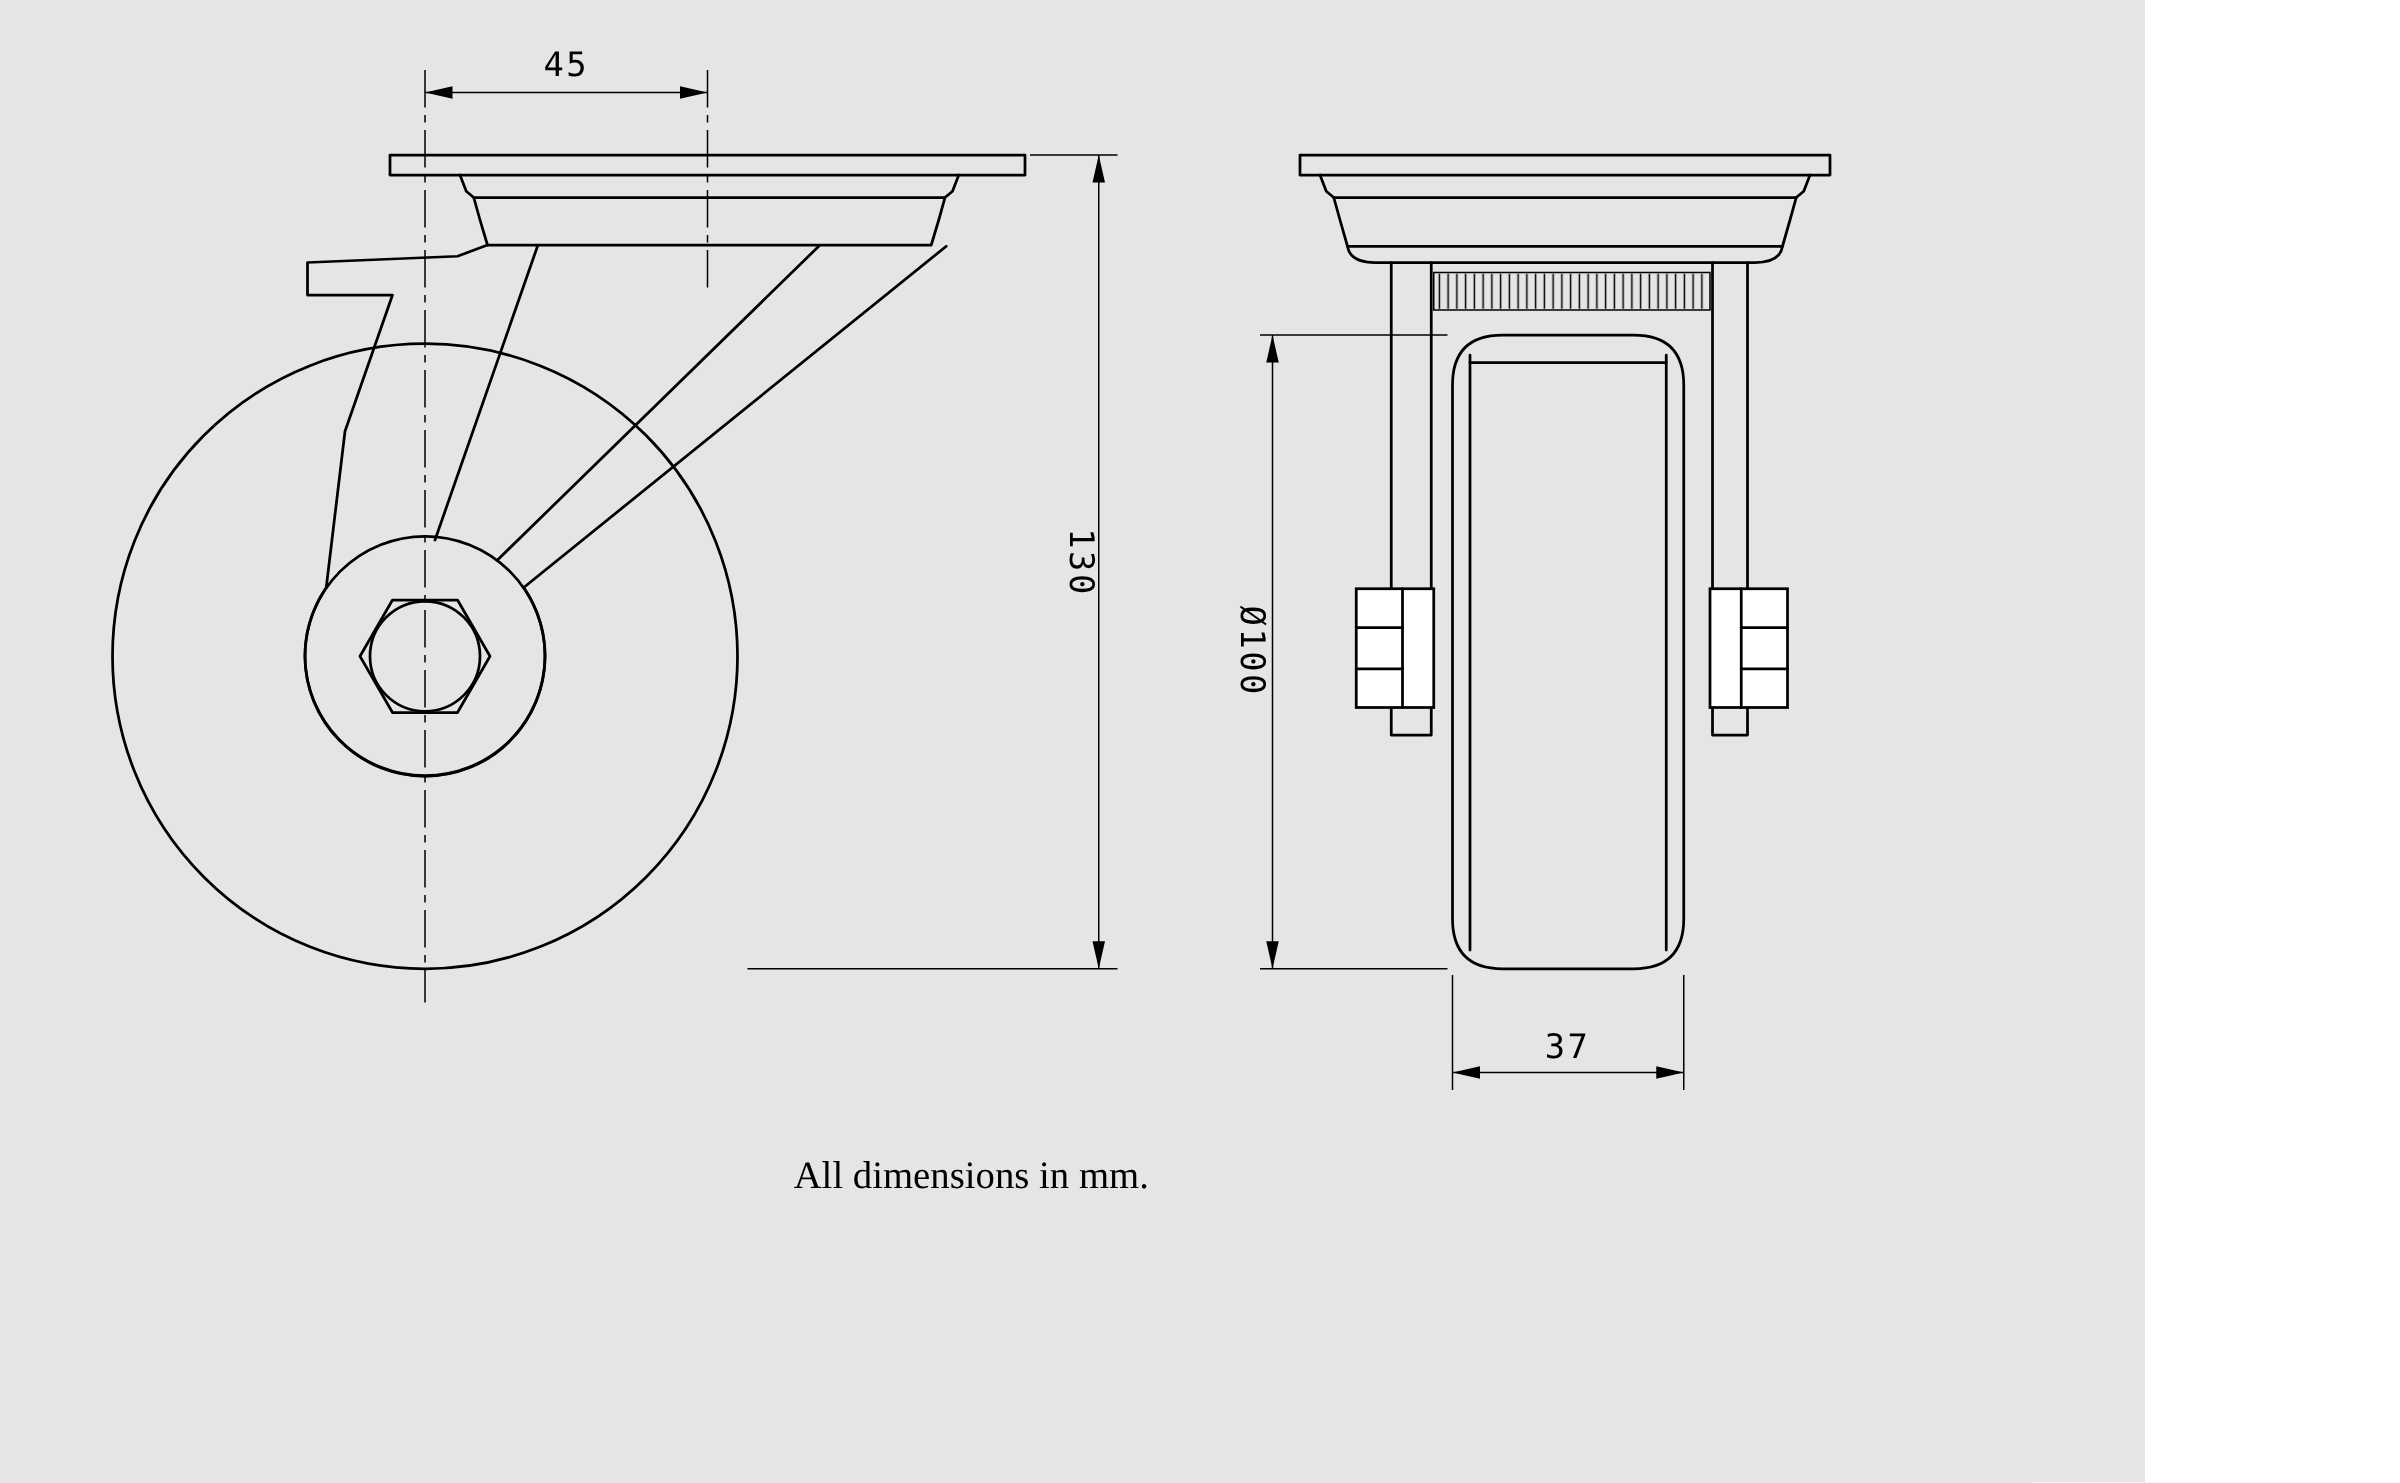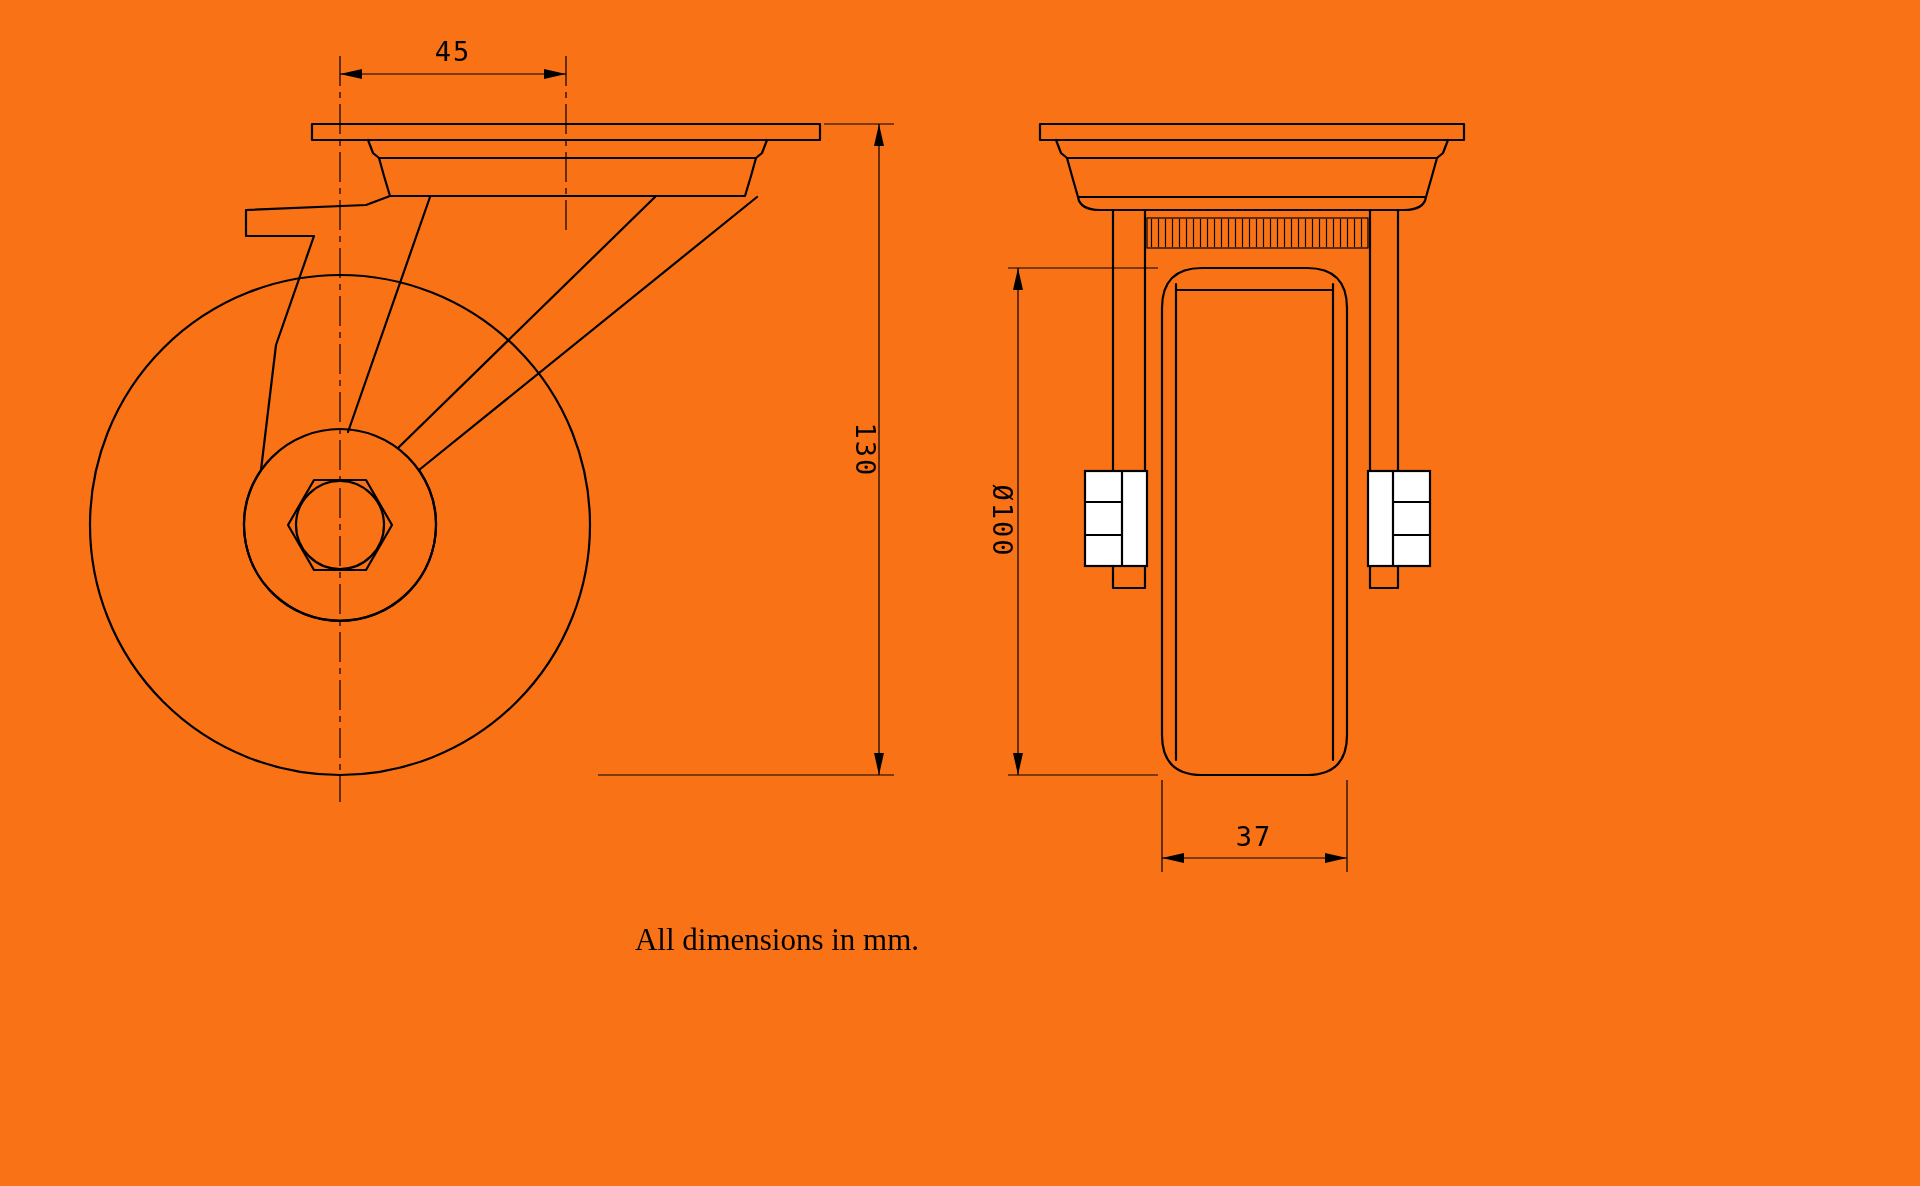--- a/index.html
+++ b/index.html
@@ -4,24 +4,24 @@
 <style>
   html, body {
     margin: 0;
     padding: 0;
     background: #ffffff;
     width: 1920px;
     height: 1186px;
     overflow: hidden;
   }
   .sheet {
-    width: 1920px;
+    width: 1716px;
     height: 1186px;
     position: relative;
-    background: #f97316;
+    background: #e5e5e5;
   }
   svg { display: block; }
   .outline {
     fill: none;
     stroke: #000000;
     stroke-width: 2.2;
     stroke-linejoin: round;
     stroke-linecap: round;
   }
   .thin {

